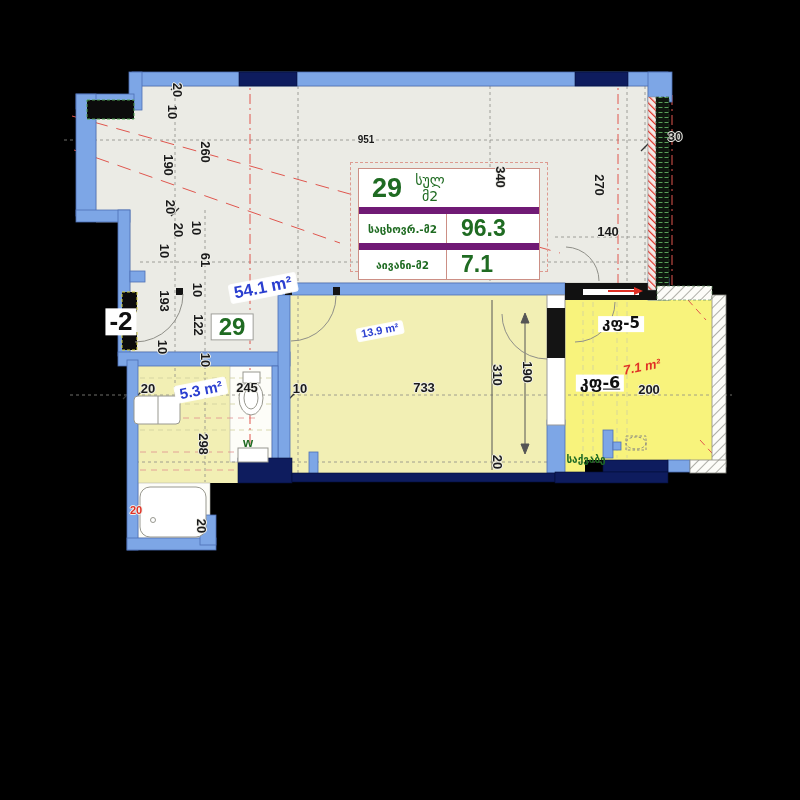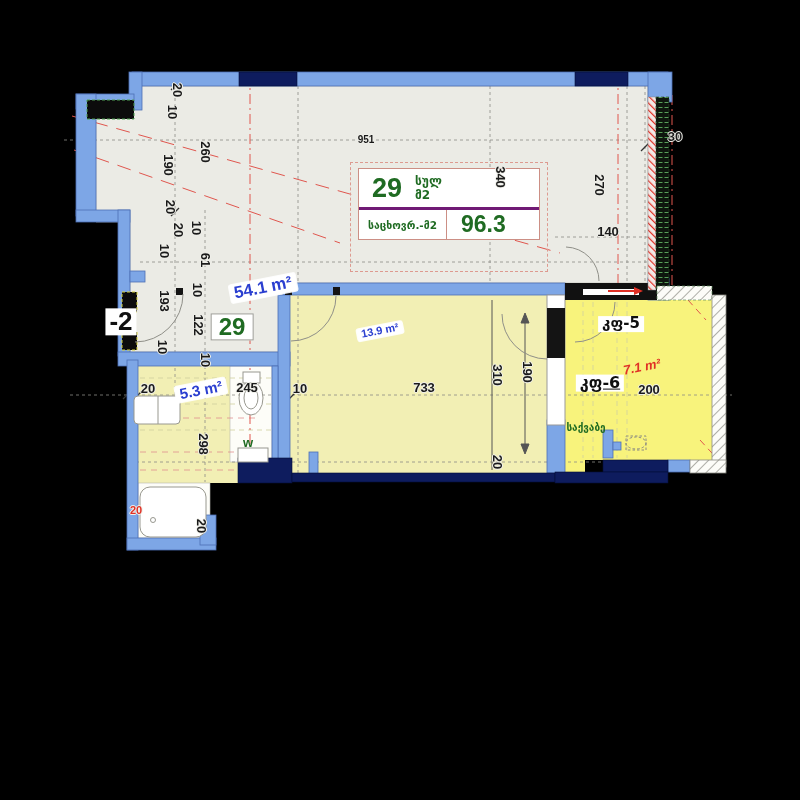--- a/index.html
+++ b/index.html
@@ -16,25 +16,25 @@
   .rl-red{color:#e03126;font-weight:bold;font-style:italic;}
   .rl-green-box{color:#1f6b22;font-weight:bold;background:#fff;border:1px solid #9a9a94;padding:0 7px;}
   .rl-black-box{color:#101010;font-weight:bold;background:#fff;padding:0 4px;}
   .rl-green{color:#1f6b22;font-weight:bold;}
   .geo{font-family:"DejaVu Sans",sans-serif;}
   
   #table-frame{position:absolute;left:350px;top:162px;width:196px;height:108px;
                border:1px dashed #dd9a90;}
   #unit-table{position:absolute;left:358px;top:168px;width:180px;background:#fff;
               border:1px solid #cc8f85;color:#1f6b22;}
-  #unit-table .row{display:flex;align-items:stretch;border-top:3px solid #701a75;}
+  #unit-table .row{display:flex;align-items:stretch;border-top:7px solid #701a75;}
   #unit-table .row:first-child{border-top:none;}
   .cell{display:flex;align-items:center;justify-content:center;}
   .c-unit{flex:0 0 56px;font-size:27px;font-weight:bold;height:38px;}
-  .c-sub{flex:0 0 30px;font-size:12px;font-weight:bold;
+  .c-sub{flex:0 0 30px;font-size:14px;font-weight:normal;text-align:center;
          font-family:"DejaVu Sans",sans-serif;}
   .c-val1{flex:1;font-size:27px;font-weight:bold;border-left:1px solid #cc8f85;}
   .c-lab{flex:0 0 87px;font-size:10.5px;font-weight:bold;height:29px;
          font-family:"DejaVu Sans",sans-serif;}
   .c-val{flex:1;font-size:23px;font-weight:bold;border-left:1px solid #cc8f85;
          justify-content:flex-start;padding-left:14px;}
 </style>
 </head>
 <body>
 
@@ -216,20 +216,24 @@
 
 <div id="table-frame"></div>
 <div id="unit-table">
   <div class="row">
     <div class="cell c-unit">29</div>
     <div class="cell c-sub geo">სულ მ2</div>
   </div>
   <div class="row">
     <div class="cell c-lab">საცხოვრ.-მ2</div>
     <div class="cell c-val">96.3</div>
+  </div>
+  <div class="row">
+    <div class="cell c-lab">აივანი-მ2</div>
+    <div class="cell c-val">7.1</div>
   </div>
 </div>
 
 <div id="labels">
       <span class="dim" style="left: 177px; top: 90px; transform: translate(-50%, -50%) rotate(90deg);">20</span>
       <span class="dim" style="left: 172px; top: 112px; transform: translate(-50%, -50%) rotate(90deg);">10</span>
       <span class="dim" style="left: 205px; top: 152px; transform: translate(-50%, -50%) rotate(90deg);">260</span>
       <span class="dim" style="left: 168px; top: 165px; transform: translate(-50%, -50%) rotate(90deg);">190</span>
       <span class="dim" style="left: 170px; top: 207px; transform: translate(-50%, -50%) rotate(90deg);">20</span>
       <span class="dim" style="left: 178px; top: 230px; transform: translate(-50%, -50%) rotate(90deg);">20</span>
@@ -259,16 +263,16 @@
       <span class="dim" style="left: 649px; top: 389px; transform: translate(-50%, -50%) rotate(0deg);">200</span>
       <span class="rlab rl-blue" style="left: 263px; top: 288px; font-size: 17px; position: absolute; transform: translate(-50%, -50%) rotate(-11deg);">54.1 m²</span>
       <span class="rlab rl-blue" style="left: 201px; top: 390px; font-size: 15px; position: absolute; transform: translate(-50%, -50%) rotate(-11deg);">5.3 m²</span>
       <span class="rlab rl-blue" style="left: 380px; top: 331px; font-size: 11px; position: absolute; transform: translate(-50%, -50%) rotate(-11deg);">13.9 m²</span>
       <span class="rlab rl-red" style="left: 642px; top: 367px; font-size: 13px; position: absolute; transform: translate(-50%, -50%) rotate(-11deg);">7.1 m²</span>
       <span class="rlab rl-green-box" style="left: 232px; top: 327px; font-size: 24px; position: absolute; transform: translate(-50%, -50%) rotate(0deg);">29</span>
       <span class="rlab rl-black-box" style="left: 121px; top: 322px; font-size: 26px; position: absolute; transform: translate(-50%, -50%) rotate(0deg);">-2</span>
       <span class="rlab rl-green" style="left: 248px; top: 443px; font-size: 13px; position: absolute; transform: translate(-50%, -50%) rotate(0deg);">w</span>
       <span class="rlab rl-black-box geo" style="left: 621px; top: 324px; font-size: 15px; position: absolute; transform: translate(-50%, -50%) rotate(0deg);">კფ-5</span>
       <span class="rlab rl-black-box geo" style="left: 600px; top: 383px; font-size: 16px; position: absolute; transform: translate(-50%, -50%) rotate(0deg); text-decoration: underline;">კფ-6</span>
-      <span class="rlab rl-green geo" style="left: 586px; top: 428px; font-size: 10px; position: absolute; transform: translate(-50%, -50%) rotate(0deg);">საქვაბე</span>
+      <span class="rlab rl-green geo" style="left: 586px; top: 460px; font-size: 10px; position: absolute; transform: translate(-50%, -50%) rotate(0deg);">საქვაბე</span>
     </div>
 
 </div>
 
 </body></html>

